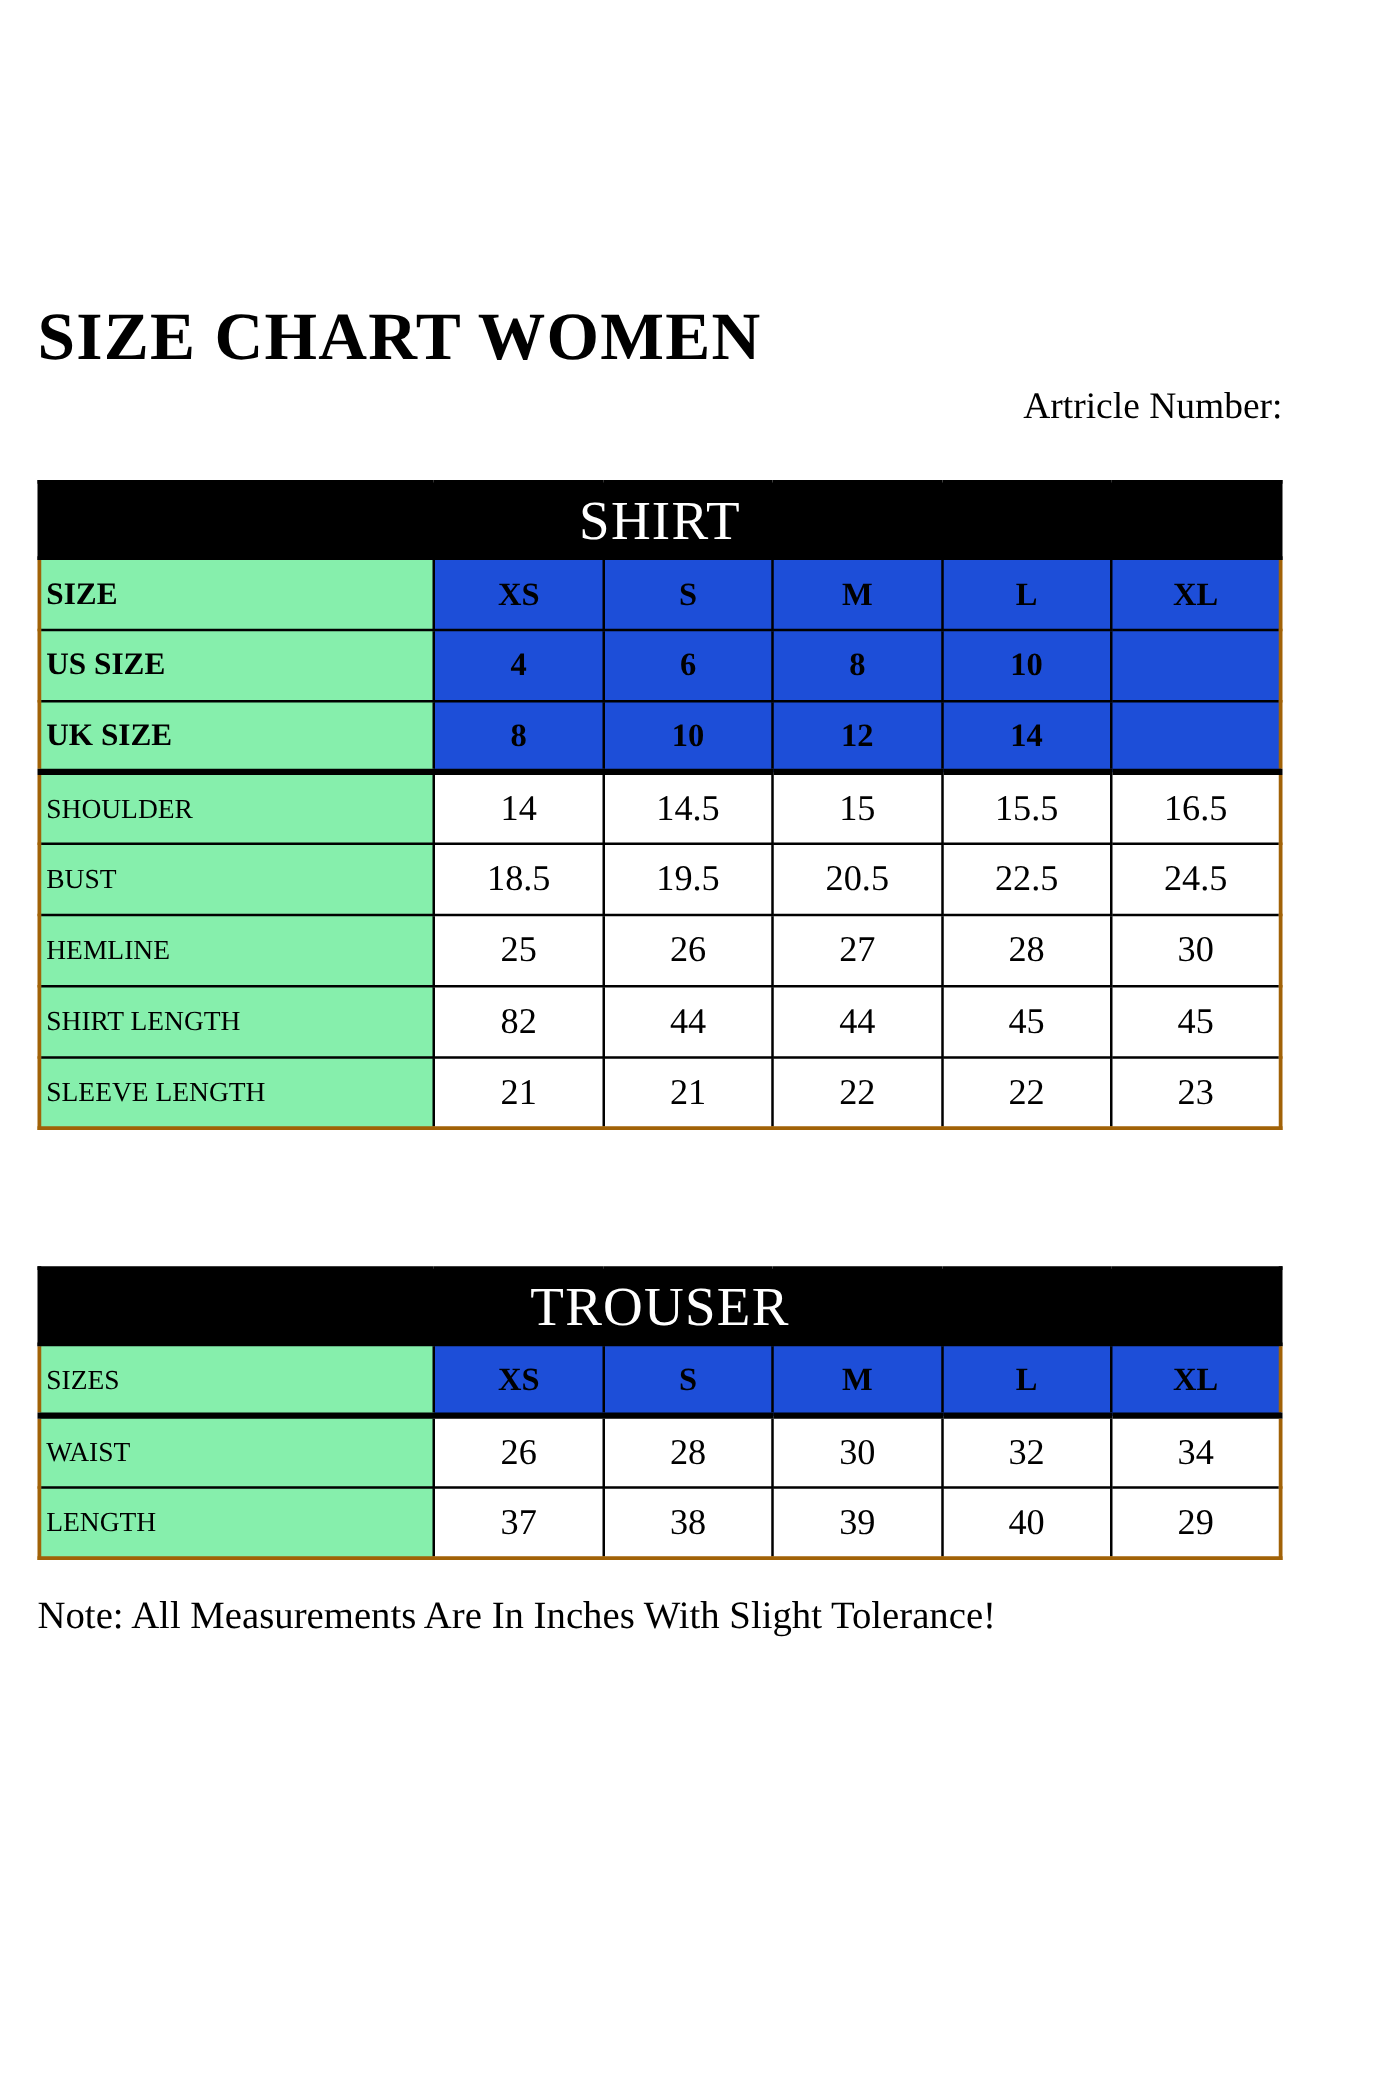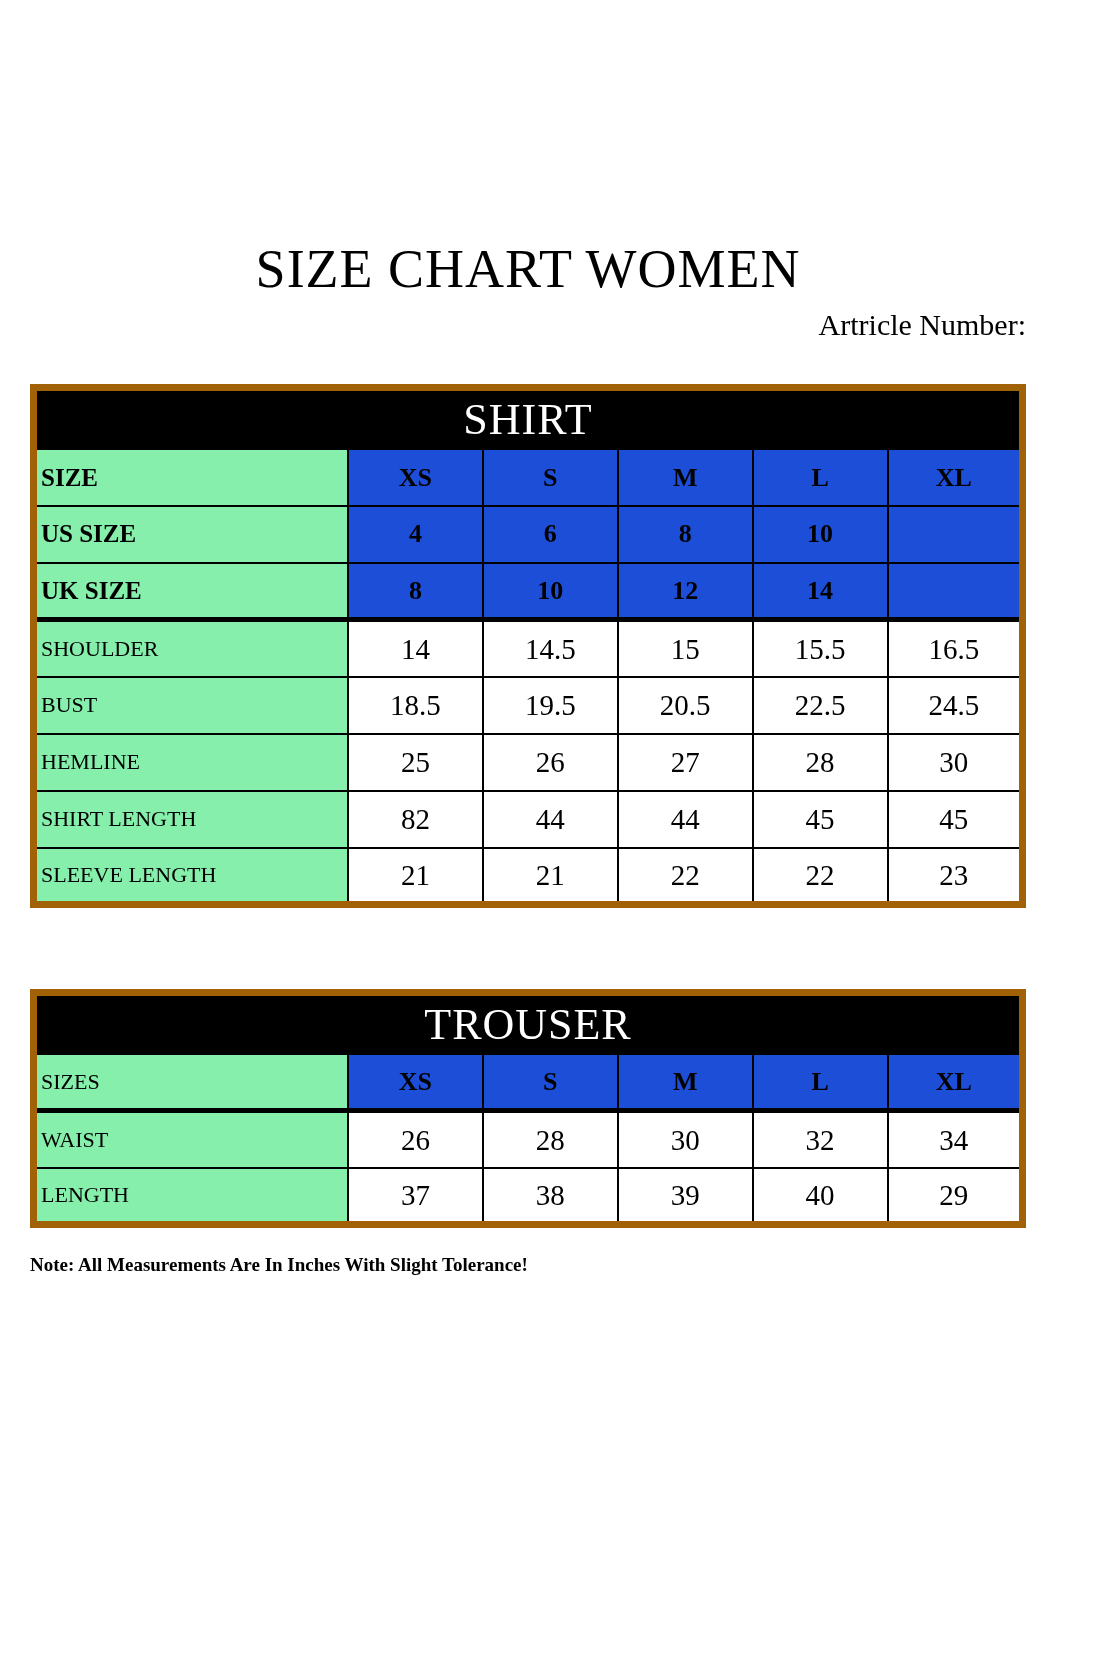--- a/index.html
+++ b/index.html
@@ -6,46 +6,46 @@
   html, body { background: #ffffff; }
   body {
     width: 1110px; height: 1665px;
     font-family: "Liberation Serif", "DejaVu Serif", serif;
     color: #000;
     position: relative;
   }
   .content { width: 996px; margin-left: 30px; padding-top: 240px; }
 
   .main-title {
-    text-align: center;
+    text-align: left;
     font-size: 54px;
-    font-weight: normal;
+    font-weight: bold;
     line-height: 1.1;
     letter-spacing: 1px;
   }
   .article-label {
     text-align: right;
     font-size: 30px;
     margin-top: 9px;
   }
   .article-number {
     text-align: center;
     font-size: 34px;
     font-weight: bold;
     margin-top: 6px;
   }
 
   table.size-table {
     width: 100%;
     border-collapse: collapse;
     table-layout: fixed;
-    border: 7px solid #a16207;
+    border: 3px solid #a16207;
   }
   .shirt-table { margin-top: 42px; }
-  .trouser-table { margin-top: 81px; }
+  .trouser-table { margin-top: 109px; }
 
   td.banner {
     background: #000;
     color: #fff;
     text-align: center;
     font-size: 44px;
     height: 61px;
     border: 3px solid #000;
     letter-spacing: 1px;
   }
@@ -65,22 +65,21 @@
     background: #ffffff;
     font-size: 29px;
     text-align: center;
   }
   td.val.b { font-size: 26px; font-weight: bold; }
   tr.shaded td.val { background: #1d4ed8; }
   tr.thick-top td { border-top-width: 5px; }
 
   .note {
     margin-top: 26px;
-    font-size: 19px;
-    font-weight: bold;
+    font-size: 31px;
   }
 </style>
 </head>
 <body>
 
 <div class="content">
 
   <div class="main-title">SIZE CHART WOMEN</div>
   <div class="article-label">Artricle Number:</div>
 

